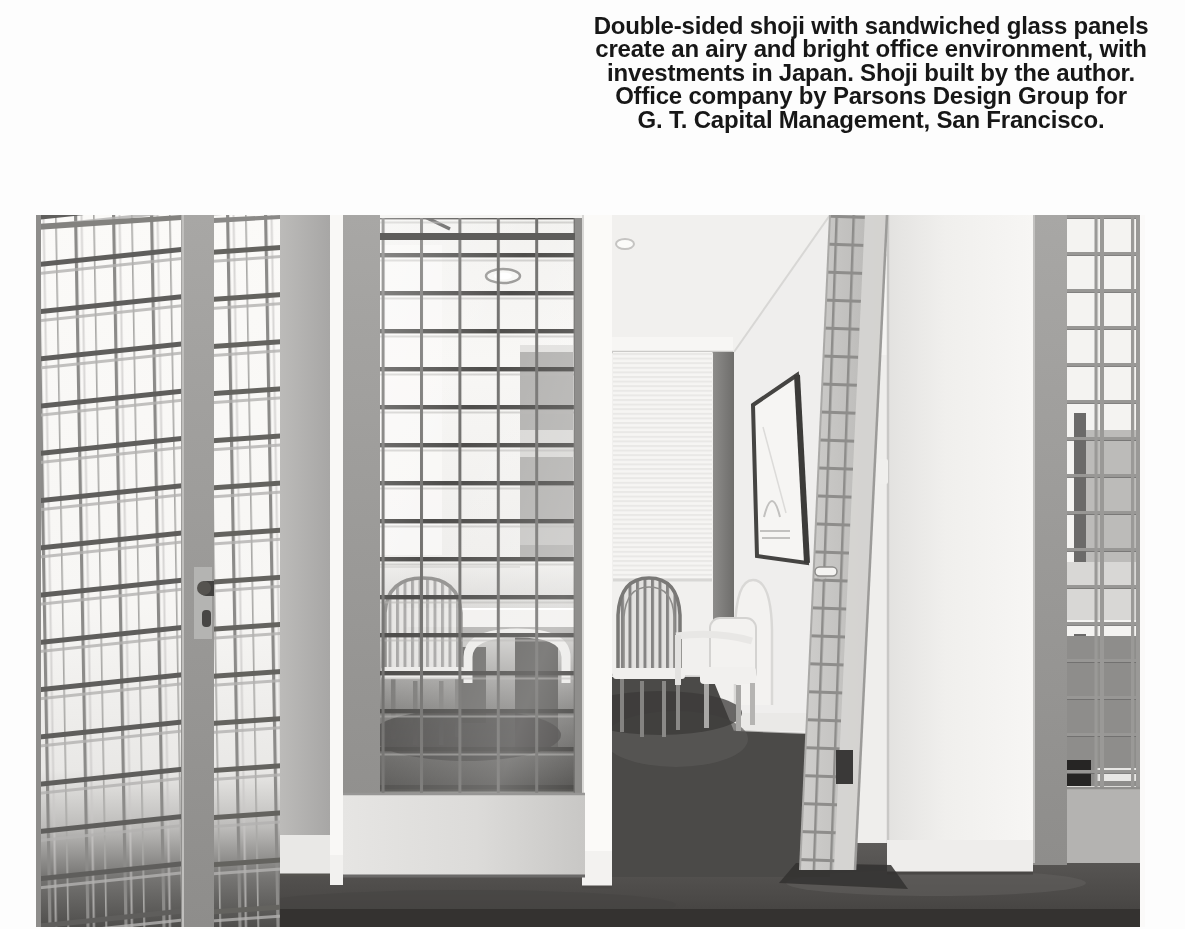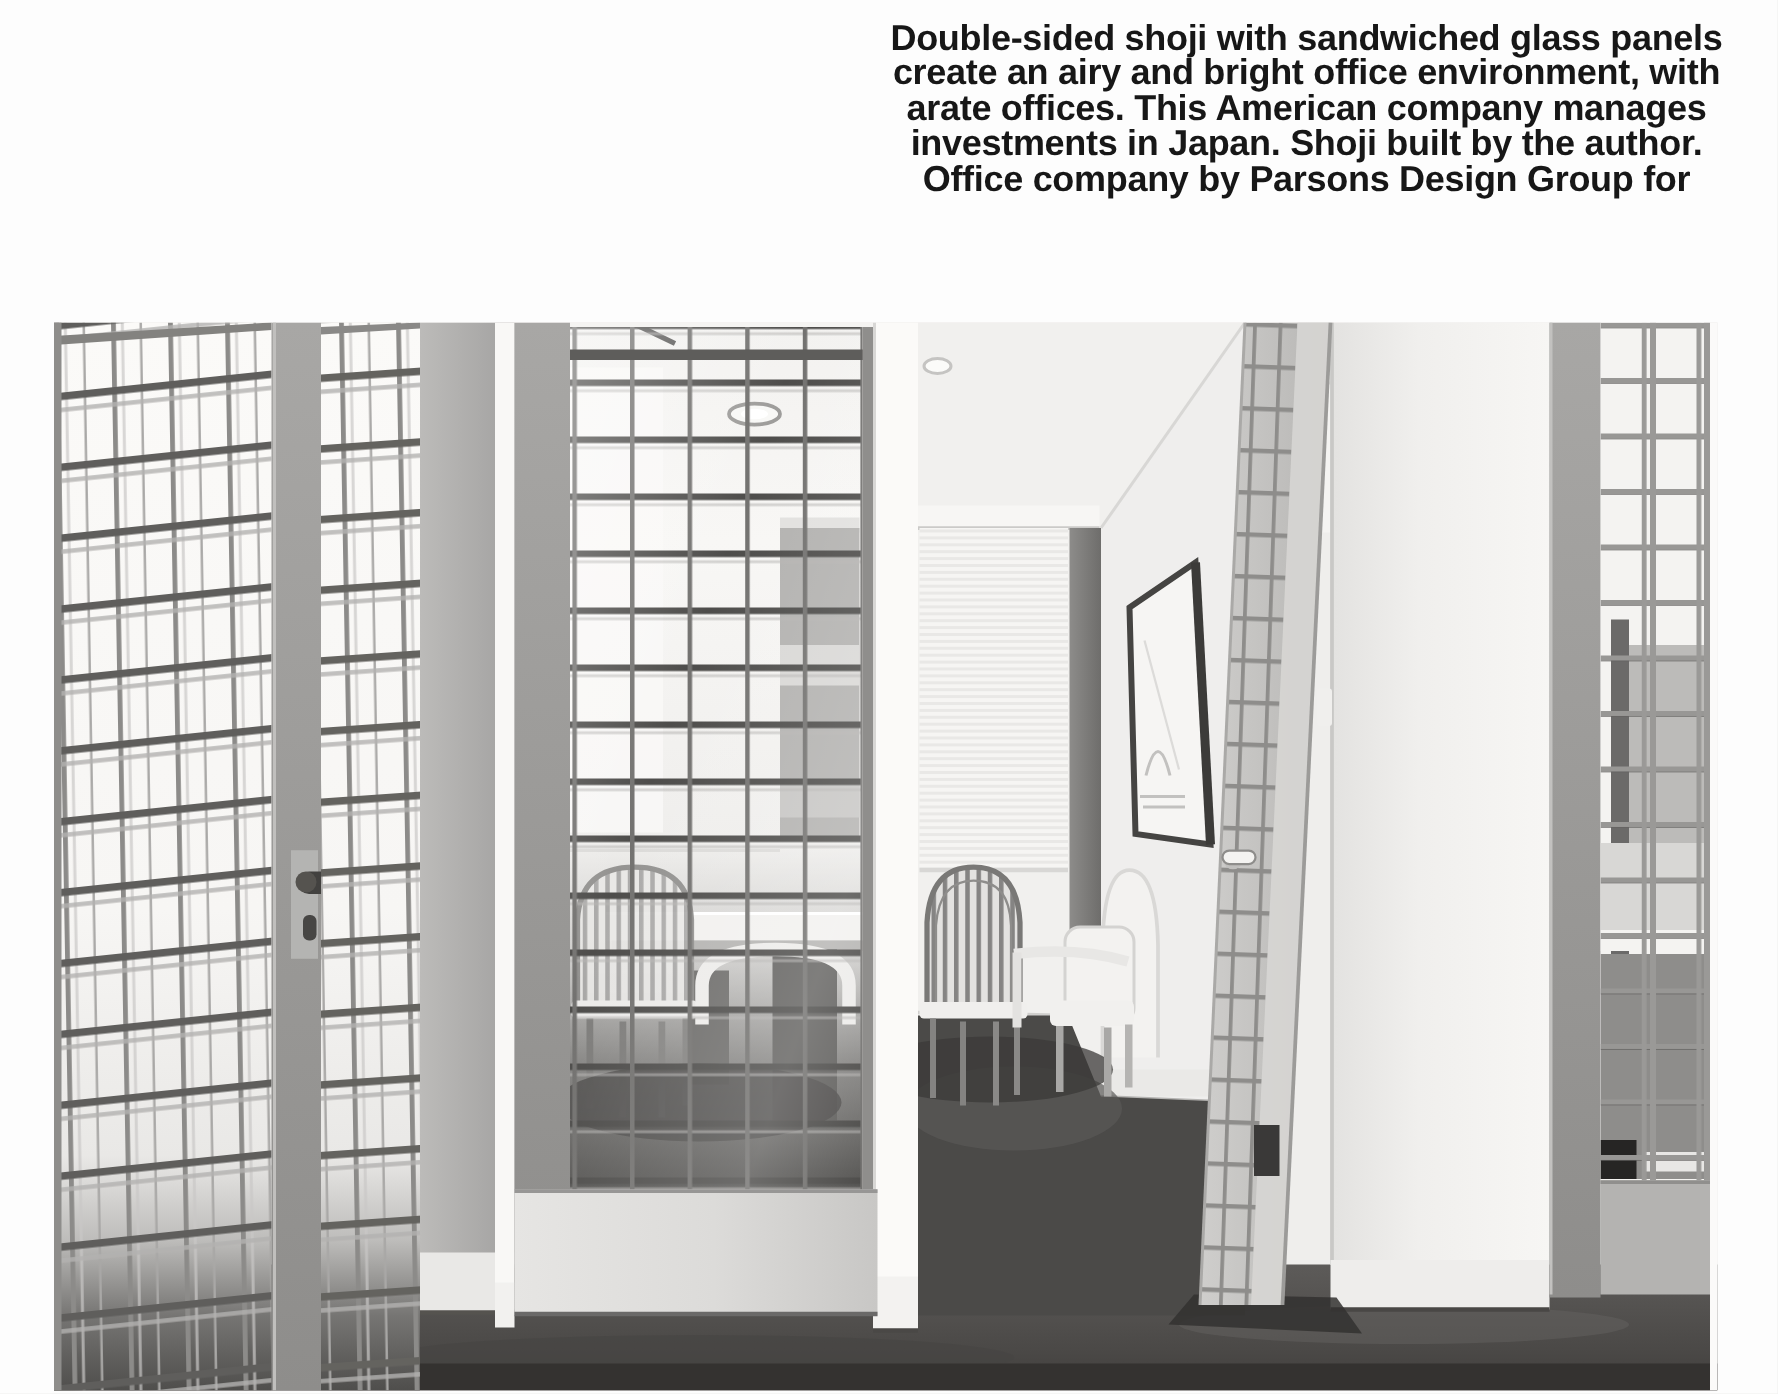--- a/index.html
+++ b/index.html
@@ -20,23 +20,23 @@
     background:#efeeec;
   }
   .photo svg{display:block;width:100%;height:100%;}
 </style>
 </head>
 <body style="background: rgb(253, 253, 253);">
 
 <div class="caption">
   <div>Double-sided shoji with sandwiched glass panels</div>
   <div>create an airy and bright office environment, with</div>
-  <div>arate offices. This American company manages</div>
   <div>investments in Japan. Shoji built by the author.</div>
   <div>Office company by Parsons Design Group for</div>
+  <div>G. T. Capital Management, San Francisco.</div>
 </div>
 
 <div class="photo">
 <svg viewBox="0 0 1109 712" preserveAspectRatio="none">
   <defs>
 
     <linearGradient id="gGlass" x1="0" y1="0" x2="0" y2="1">
       <stop offset="0" stop-color="#fbfaf8"></stop>
           <stop offset="0.55" stop-color="#f7f6f4"></stop>
       <stop offset="0.78" stop-color="#e9e8e6"></stop>

